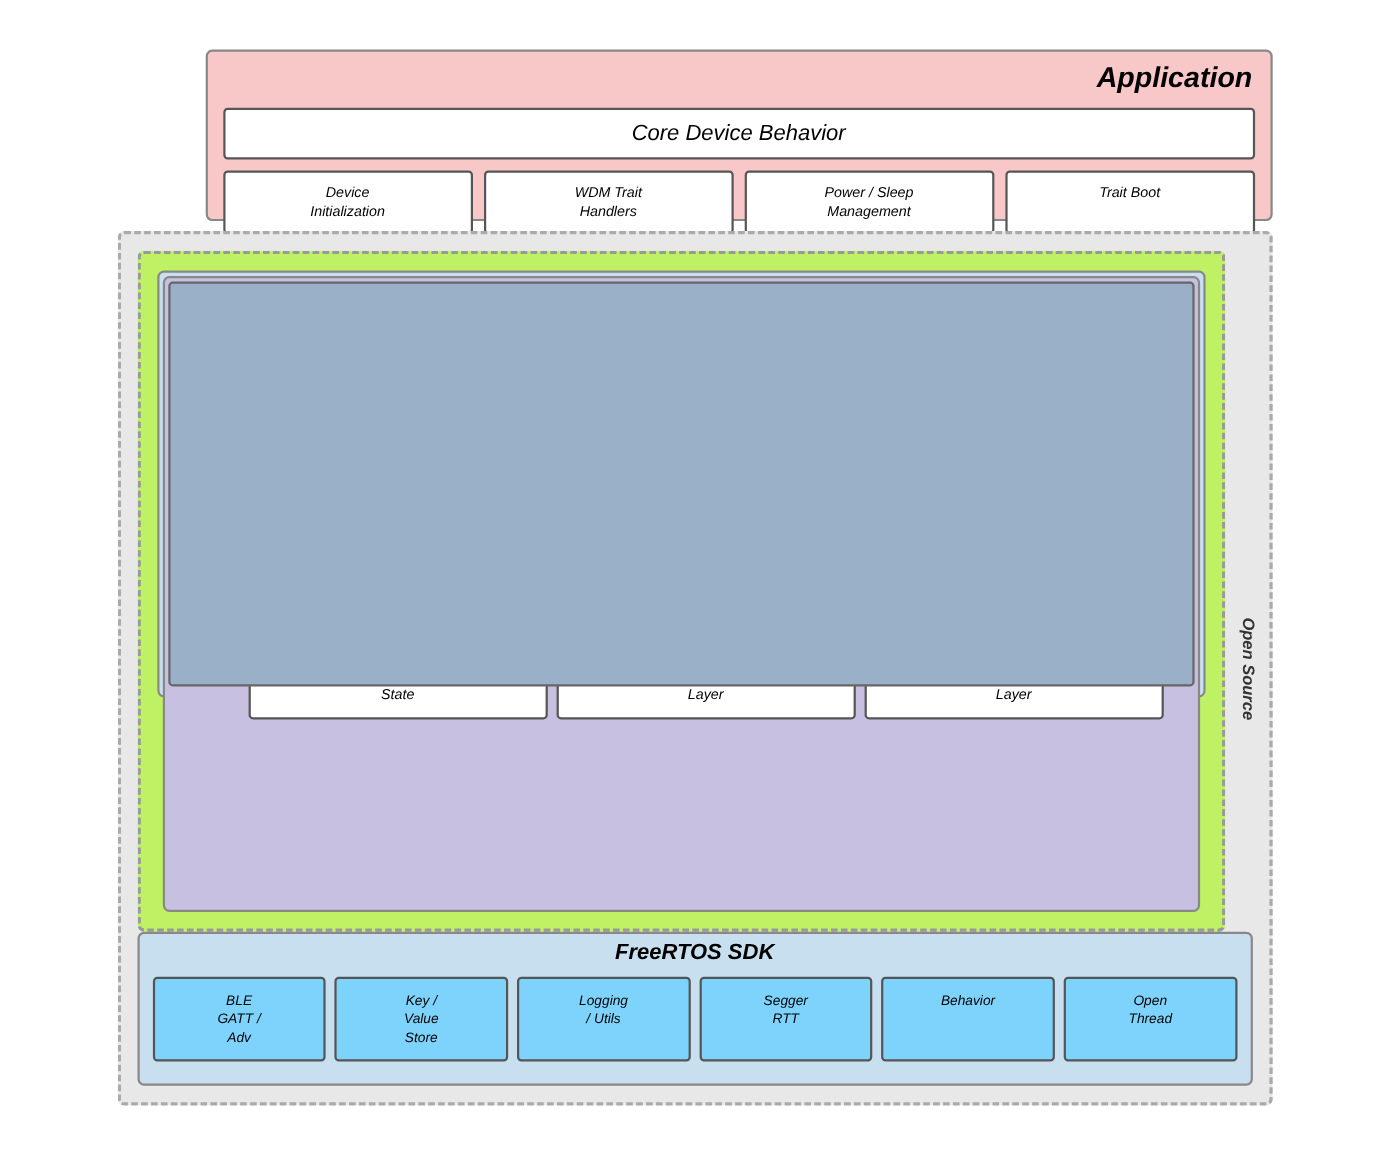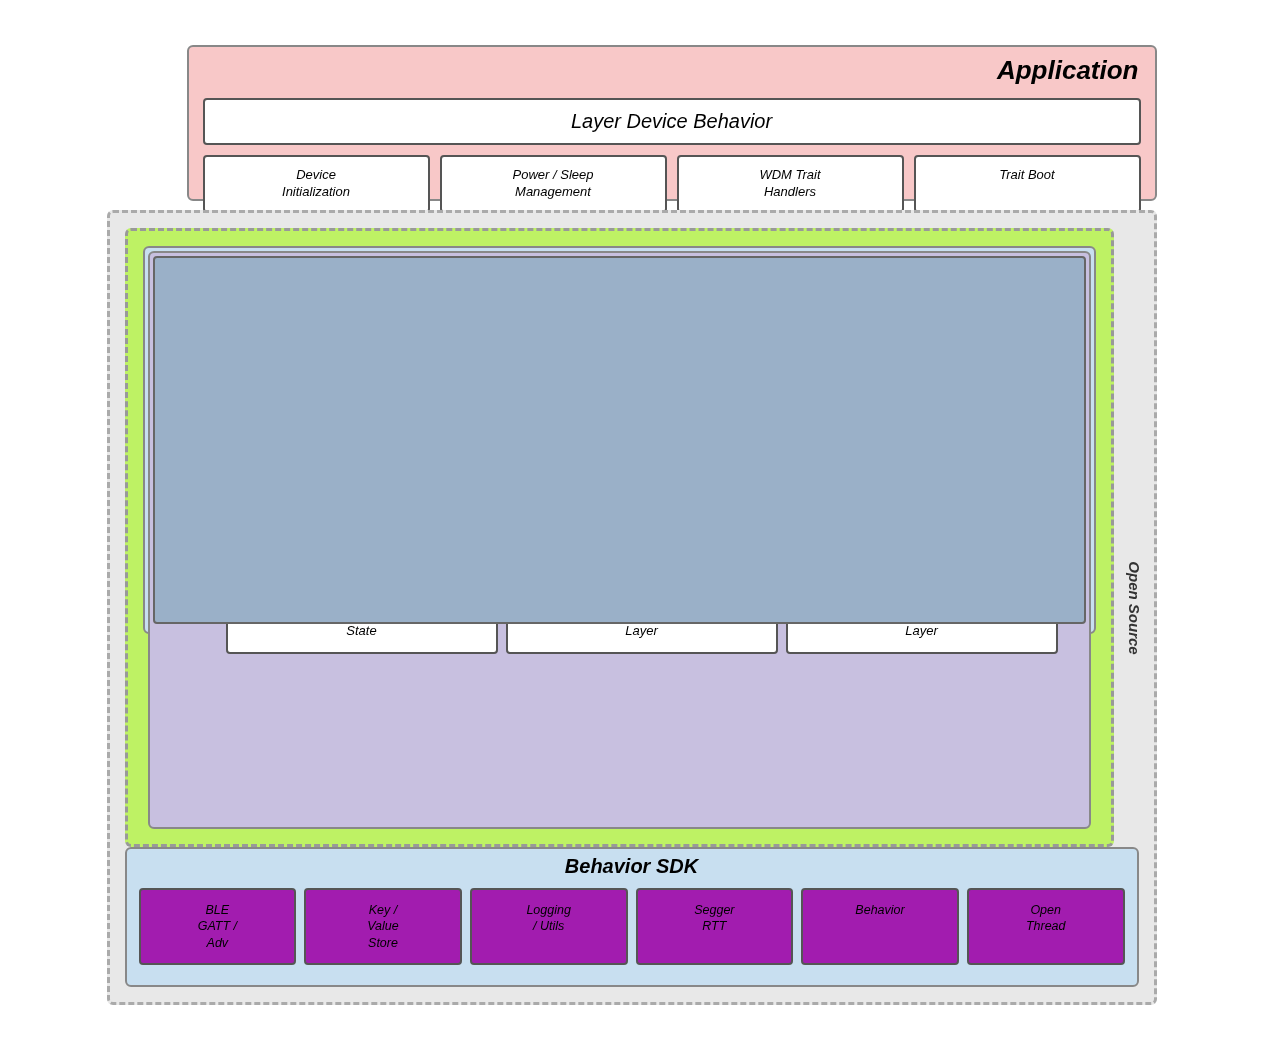--- a/index.html
+++ b/index.html
@@ -294,43 +294,43 @@
     }
 
     .sdk-boxes {
       display: flex;
       gap: 8px;
       margin: 6px 12px;
     }
 
     .sdk-box {
       flex: 1;
-      background: #a21caf;
+      background: #7dd3fc;
       border: 2px solid #555;
       border-radius: 4px;
       text-align: center;
       padding: 12px 4px;
       font-size: 12.5px;
       font-style: italic;
       line-height: 1.3;
     }
 
   </style>
 </head>
 <body>
 
 <div class="diagram-container">
 
   <div class="app-layer">
     <div class="app-title">Application</div>
-    <div class="core-device-box">Layer Device Behavior</div>
+    <div class="core-device-box">Core Device Behavior</div>
     <div class="app-sub-boxes">
       <div class="app-sub-box">Device<br>Initialization</div>
+      <div class="app-sub-box">WDM Trait<br>Handlers</div>
       <div class="app-sub-box">Power / Sleep<br>Management</div>
-      <div class="app-sub-box">WDM Trait<br>Handlers</div>
       <div class="app-sub-box">Trait Boot</div>
     </div>
   </div>
 
   <div class="open-source-layer">
     <div class="open-source-label">Open Source</div>
 
     <div class="openweave-layer">
       <div class="openweave-label">openweave-core</div>
 
@@ -387,21 +387,21 @@
           </div>
 
         </div>
 
       </div>
 
     </div>
 
     <div class="platform-sdk-section">
       <div class="platform-sdk-inner">
-        <div class="platform-sdk-title">Behavior SDK</div>
+        <div class="platform-sdk-title">FreeRTOS SDK</div>
         <div class="sdk-boxes">
           <div class="sdk-box">BLE<br>GATT /<br>Adv</div>
           <div class="sdk-box">Key /<br>Value<br>Store</div>
           <div class="sdk-box">Logging<br>/ Utils</div>
           <div class="sdk-box">Segger<br>RTT</div>
           <div class="sdk-box">Behavior</div>
           <div class="sdk-box">Open<br>Thread</div>
         </div>
       </div>
     </div>

